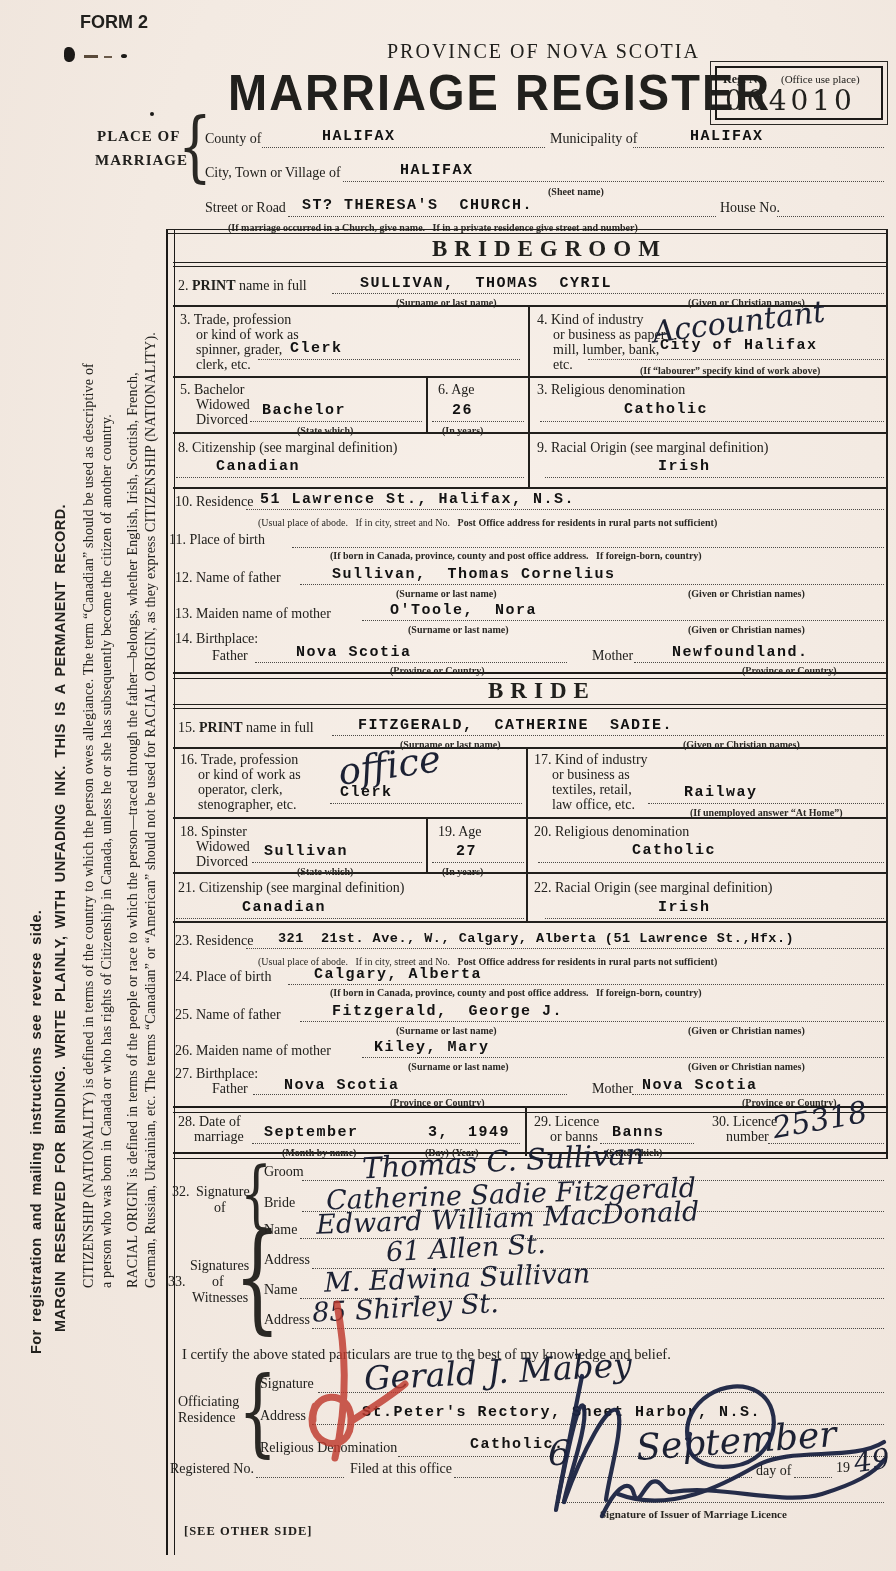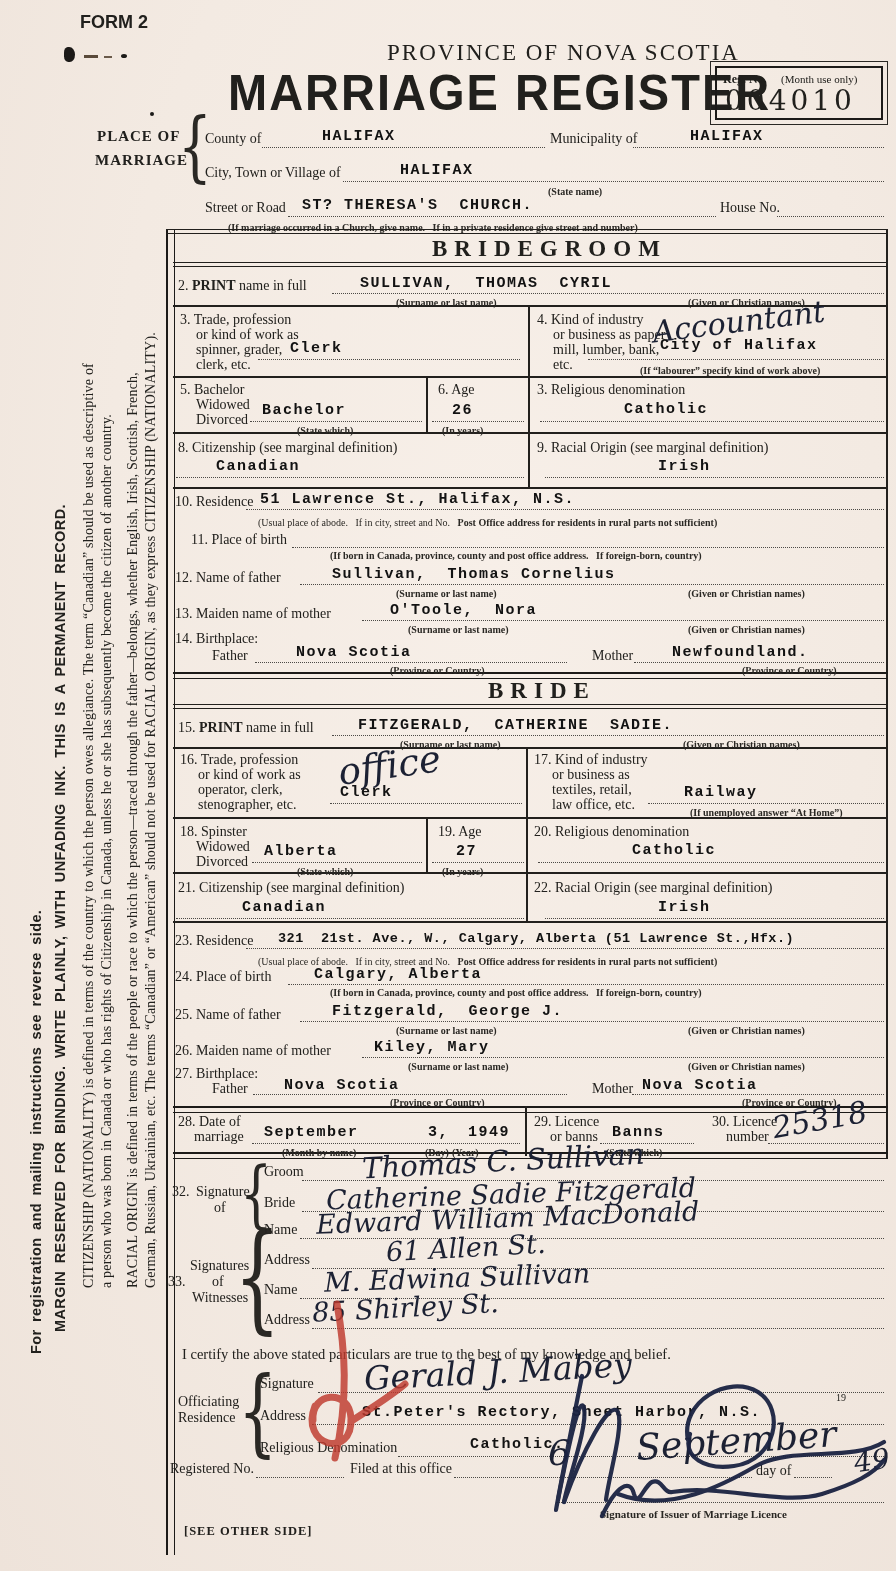--- a/index.html
+++ b/index.html
@@ -32,45 +32,45 @@
 
 <div class="page">
 
   <div class="abs" style="left:80px;top:12px;font-family:'Liberation Sans',sans-serif;font-weight:bold;font-size:18px;">FORM 2</div>
   <div class="artifact" style="left:64px;top:47px;width:11px;height:15px;border-radius:40% 60% 55% 45%;"></div>
   <div class="abs" style="left:84px;top:55px;width:14px;height:2.5px;background:#5a4a3a;"></div>
   <div class="abs" style="left:104px;top:56px;width:8px;height:2px;background:#6a5a4a;"></div>
   <div class="artifact" style="left:121px;top:54px;width:6px;height:4px;"></div>
   <div class="artifact" style="left:150px;top:112px;width:4px;height:4px;"></div>
 
-  <div class="abs" style="left:387px;top:40px;font-size:23px;letter-spacing:2px;white-space:nowrap;">PROVINCE OF NOVA SCOTIA</div>
+  <div class="abs" style="left:387px;top:40px;font-size:20px;letter-spacing:2px;white-space:nowrap;">PROVINCE OF NOVA SCOTIA</div>
   <div class="abs" style="left:228px;top:64px;font-family:'Liberation Sans',sans-serif;font-weight:bold;font-size:47px;letter-spacing:2px;white-space:nowrap;transform:scaleY(1.05);transform-origin:0 0;">MARRIAGE REGISTER</div>
 
   <div class="abs" style="left:710px;top:61px;width:176px;height:62px;border:1.4px solid #2a2824;"></div>
   <div class="abs" style="left:715px;top:66px;width:164px;height:50px;border:2.4px solid #1c1a18;">
     <span class="abs" style="left:6px;top:4px;font-weight:bold;font-size:12px;white-space:nowrap;">Reg. No.</span>
-    <span class="abs" style="left:64px;top:5px;font-size:11px;white-space:nowrap;">(Month use only)</span>
+    <span class="abs" style="left:64px;top:5px;font-size:11px;white-space:nowrap;">(Office use place)</span>
     <span class="abs" style="left:8px;top:16px;font-family:'DejaVu Serif',serif;font-size:28px;letter-spacing:4px;white-space:nowrap;">004010</span>
   </div>
 
   <div class="abs lbl lblb" style="left:97px;top:128px;font-size:15px;letter-spacing:1px;">PLACE OF</div>
   <div class="abs lbl lblb" style="left:95px;top:152px;font-size:15px;letter-spacing:1px;">MARRIAGE</div>
   <div class="abs brace" style="left:178px;top:108px;font-size:76px;transform:scaleX(.7);transform-origin:0 0;">{</div>
 
   <div class="abs lbl" style="left:205px;top:131px;">County of</div>
   <div class="dot" style="left:262px;top:147px;width:283px;"></div>
   <div class="abs typed" style="left:322px;top:128px;">HALIFAX</div>
   <div class="abs lbl" style="left:550px;top:131px;">Municipality of</div>
   <div class="dot" style="left:633px;top:147px;width:251px;"></div>
   <div class="abs typed" style="left:690px;top:128px;">HALIFAX</div>
 
   <div class="abs lbl" style="left:205px;top:165px;">City, Town or Village of</div>
   <div class="dot" style="left:343px;top:181px;width:541px;"></div>
   <div class="abs typed" style="left:400px;top:162px;">HALIFAX</div>
-  <div class="abs cap" style="left:548px;top:186px;">(State name)</div>
+  <div class="abs cap" style="left:548px;top:186px;">(Sheet name)</div>
 
   <div class="abs lbl" style="left:205px;top:200px;">Street or Road</div>
   <div class="dot" style="left:288px;top:216px;width:428px;"></div>
   <div class="abs typed" style="left:302px;top:197px;">ST? THERESA'S  CHURCH.</div>
   <div class="abs lbl" style="left:720px;top:200px;">House No.</div>
   <div class="dot" style="left:777px;top:216px;width:107px;"></div>
   <div class="abs cap" style="left:228px;top:222px;">(If marriage occurred in a Church, give name.   If in a private residence give street and number)</div>
 
   <div class="vd" style="left:166px;top:229px;height:1326px;"></div>
   <div class="vl" style="left:886px;top:229px;width:2.2px;height:930px;"></div>
@@ -140,21 +140,21 @@
 
   <div class="abs lbl" style="left:537px;top:440px;">9. Racial Origin (see marginal definition)</div>
   <div class="dot" style="left:545px;top:477px;width:339px;"></div>
   <div class="abs typed" style="left:658px;top:458px;">Irish</div>
 
   <div class="abs lbl" style="left:175px;top:494px;">10. Residence</div>
   <div class="dot" style="left:246px;top:509px;width:638px;"></div>
   <div class="abs typed" style="left:260px;top:491px;">51 Lawrence St., Halifax, N.S.</div>
   <div class="abs" style="left:258px;top:512px;white-space:pre;"><span class="cap" style="font-weight:normal;">(Usual place of abode.   If in city, street and No.   </span><span class="cap">Post Office address for residents in rural parts not sufficient)</span></div>
 
-  <div class="abs lbl" style="left:191px;top:532px;">11. Place of birth</div>
+  <div class="abs lbl" style="left:169px;top:532px;">11. Place of birth</div>
   <div class="dot" style="left:292px;top:547px;width:592px;"></div>
   <div class="abs cap" style="left:330px;top:550px;">(If born in Canada, province, county and post office address.   If foreign-born, country)</div>
 
   <div class="abs lbl" style="left:175px;top:570px;">12. Name of father</div>
   <div class="dot" style="left:300px;top:584px;width:584px;"></div>
   <div class="abs typed" style="left:332px;top:566px;">Sullivan,  Thomas Cornelius</div>
   <div class="abs cap" style="left:396px;top:588px;">(Surname or last name)</div>
   <div class="abs cap" style="left:688px;top:588px;">(Given or Christian names)</div>
 
   <div class="abs lbl" style="left:175px;top:606px;">13. Maiden name of mother</div>
@@ -194,21 +194,21 @@
   <div class="abs lbl" style="left:552px;top:782px;">textiles,   retail,</div>
   <div class="abs lbl" style="left:552px;top:797px;">law office, etc.</div>
   <div class="abs typed" style="left:684px;top:784px;">Railway</div>
   <div class="dot" style="left:648px;top:803px;width:236px;"></div>
   <div class="abs cap" style="left:690px;top:807px;">(If unemployed answer “At Home”)</div>
 
   <div class="abs lbl" style="left:180px;top:824px;">18. Spinster</div>
   <div class="abs lbl" style="left:196px;top:839px;">Widowed</div>
   <div class="abs lbl" style="left:196px;top:854px;">Divorced</div>
   <div class="dot" style="left:252px;top:862px;width:170px;"></div>
-  <div class="abs typed" style="left:264px;top:843px;">Alberta</div>
+  <div class="abs typed" style="left:264px;top:843px;">Sullivan</div>
   <div class="abs cap" style="left:297px;top:866px;">(State which)</div>
 
   <div class="abs lbl" style="left:438px;top:824px;">19. Age</div>
   <div class="dot" style="left:432px;top:862px;width:92px;"></div>
   <div class="abs typed" style="left:456px;top:843px;">27</div>
   <div class="abs cap" style="left:442px;top:866px;">(In years)</div>
 
   <div class="abs lbl" style="left:534px;top:824px;">20. Religious denomination</div>
   <div class="dot" style="left:538px;top:862px;width:346px;"></div>
   <div class="abs typed" style="left:632px;top:842px;">Catholic</div>
@@ -318,21 +318,21 @@
   <div class="abs typed" style="left:470px;top:1436px;">Catholic.</div>
 
   <div class="abs lbl" style="left:170px;top:1461px;">Registered No.</div>
   <div class="dot" style="left:256px;top:1477px;width:88px;"></div>
   <div class="abs lbl" style="left:350px;top:1461px;">Filed at this office</div>
   <div class="dot" style="left:454px;top:1477px;width:298px;"></div>
   <div class="abs hand" style="left:548px;top:1432px;font-size:36px;">6</div>
   <div class="abs lbl" style="left:756px;top:1463px;">day of</div>
   <div class="dot" style="left:794px;top:1477px;width:38px;"></div>
   <div class="abs hand" style="left:636px;top:1420px;font-size:36px;transform:rotate(-4deg);">September</div>
-  <div class="abs lbl" style="left:836px;top:1392px;font-size:10px;">19</div>
+  <div class="abs lbl" style="left:836px;top:1460px;font-size:14px;">19</div>
   <div class="abs hand" style="left:854px;top:1444px;font-size:28px;transform:rotate(-8deg);">49</div>
   <div class="dot" style="left:556px;top:1502px;width:328px;"></div>
   <div class="abs cap" style="left:600px;top:1508px;font-size:11px;">Signature of Issuer of Marriage Licence</div>
   <div class="abs lbl lblb" style="left:184px;top:1524px;font-size:12.5px;letter-spacing:1px;">[SEE OTHER SIDE]</div>
 
   <svg class="abs" style="left:520px;top:1368px;" width="376" height="152" viewBox="0 0 376 152">
     <g fill="none" stroke="#1b2342" stroke-width="4.2" stroke-linecap="round" opacity="0.95">
       <path d="M 38,132 C 50,70 60,26 64,40 C 68,58 48,112 44,134"></path>
       <path d="M 44,134 C 62,84 90,30 98,44 C 104,58 88,112 86,132"></path>
       <path d="M 168,72 C 160,34 208,6 238,24 C 266,42 256,92 214,98 C 186,102 162,90 170,66"></path>

